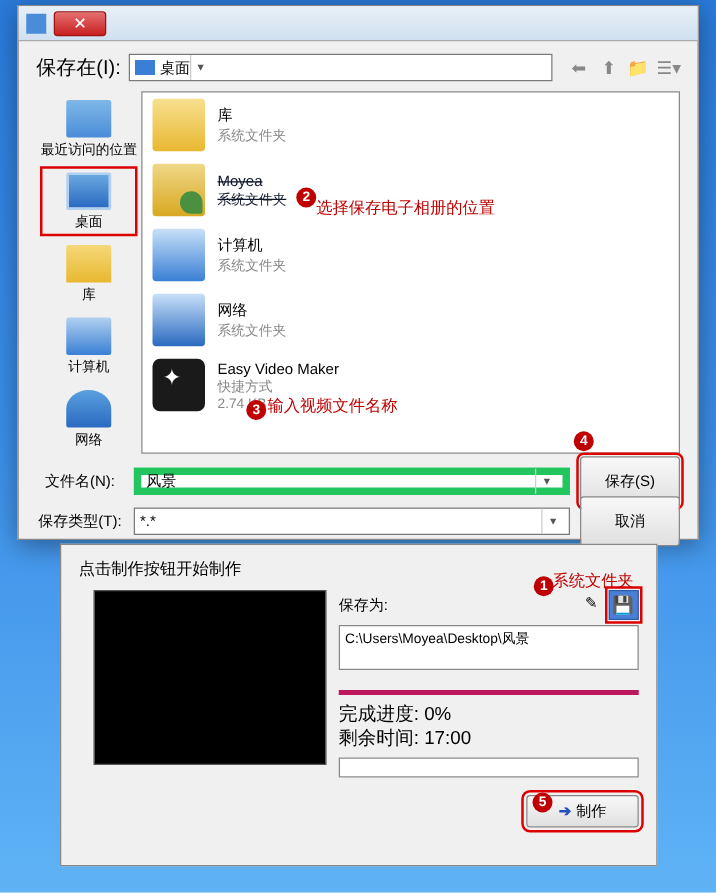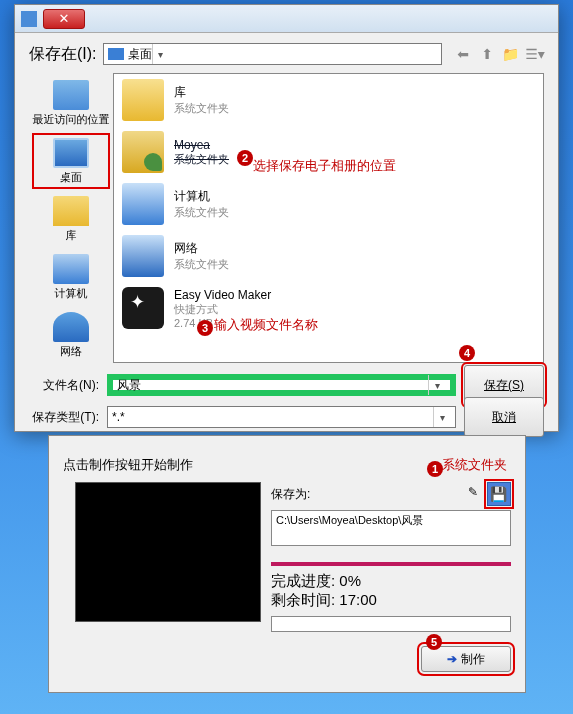--- a/index.html
+++ b/index.html
@@ -43,29 +43,29 @@
 .fi-net { background: linear-gradient(180deg, #c8e0f8 0%, #2a6ac0 100%); border-radius: 3px; }
 .fi-evm { background: #1a1a1a; border-radius: 6px; position: relative; }
 .fi-evm::before { content: '✦'; position: absolute; color: #fff; font-size: 18px; left: 8px; top: 4px; }
 .fi-text { display: flex; flex-direction: column; font-size: 12px; }
 .fi-name { color: #000; }
 .fi-sub { color: #888; font-size: 11px; }
 .fi-moyea .fi-name, .fi-moyea .fi-sub { text-decoration: line-through; color: #0f172a; }
 
 .bottom-rows { margin-top: 8px; }
 .input-row { display: flex; align-items: center; height: 28px; gap: 8px; margin-bottom: 4px; }
-.input-label { font-size: 12px; width: 70px; text-align: right; }
+.input-label { font-size: 12px; width: 70px; text-align: center; }
 .text-input { flex: 1; height: 22px; border: 1px solid #7a7a7a; background: #fff; padding: 0 4px; font-size: 12px; display: flex; align-items: center; }
 .text-input.hl { border: 6px solid #22c55e; }
 .combo-arrow { width: 18px; height: 20px; border-left: 1px solid #ccc; display: flex; align-items: center; justify-content: center; font-size: 10px; margin-left: auto; color: #555; }
-.dlg-btn { width: 80px; height: 40px; border: 1px solid #888; background: linear-gradient(180deg, #f8f8f8, #e0e0e0); font-size: 12px; border-radius: 3px; cursor: pointer; text-decoration: underline; }
+.dlg-btn { width: 80px; height: 40px; border: 1px solid #888; background: linear-gradient(180deg, #f8f8f8, #e0e0e0); font-size: 12px; border-radius: 3px; cursor: pointer; }
 .dlg-btn.hl { outline: 2px solid #d00; outline-offset: 1px; }
 
 
-.bottom-panel { position: absolute; left: 48px; top: 435px; width: 478px; height: 258px; background: #f0f0f0; border: 1px solid #888; padding: 20px 14px; }
+.bottom-panel { position: absolute; left: 48px; top: 435px; width: 478px; height: 258px; background: #f0f0f0; border: 1px solid #888; padding: 10px 14px; }
 .bp-title { font-size: 13px; margin-bottom: 8px; }
 .bp-row { display: flex; gap: 10px; margin-left: 12px; }
 .preview-box { width: 186px; height: 140px; background: #000; border: 1px solid #555; }
 .bp-right { flex: 1; }
 .save-row { display: flex; align-items: center; font-size: 12px; margin-bottom: 4px; }
 .save-icons { margin-left: auto; display: flex; gap: 4px; }
 .wand-icon { width: 20px; height: 20px; display: flex; align-items: center; justify-content: center; }
 .disk-btn { width: 24px; height: 24px; background: #4a7fd8; border: 1px solid #2a5fa8; color: #fff; display: flex; align-items: center; justify-content: center; outline: 2px solid #d00; outline-offset: 1px; cursor: pointer; font-size: 14px; }
 .path-box { width: 100%; height: 36px; border: 1px solid #888; background: #fff; font-size: 11px; padding: 2px 4px; font-family: monospace; }
 .progress-box { margin-top: 16px; font-size: 15px; border-top: 4px solid #be185d; padding-top: 6px; }

